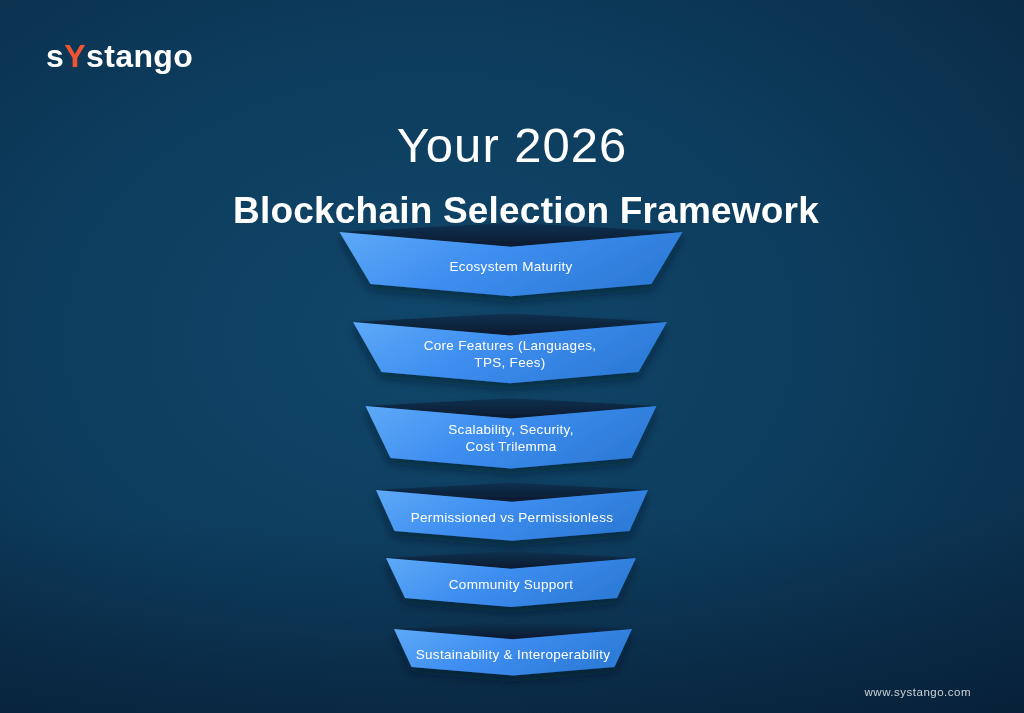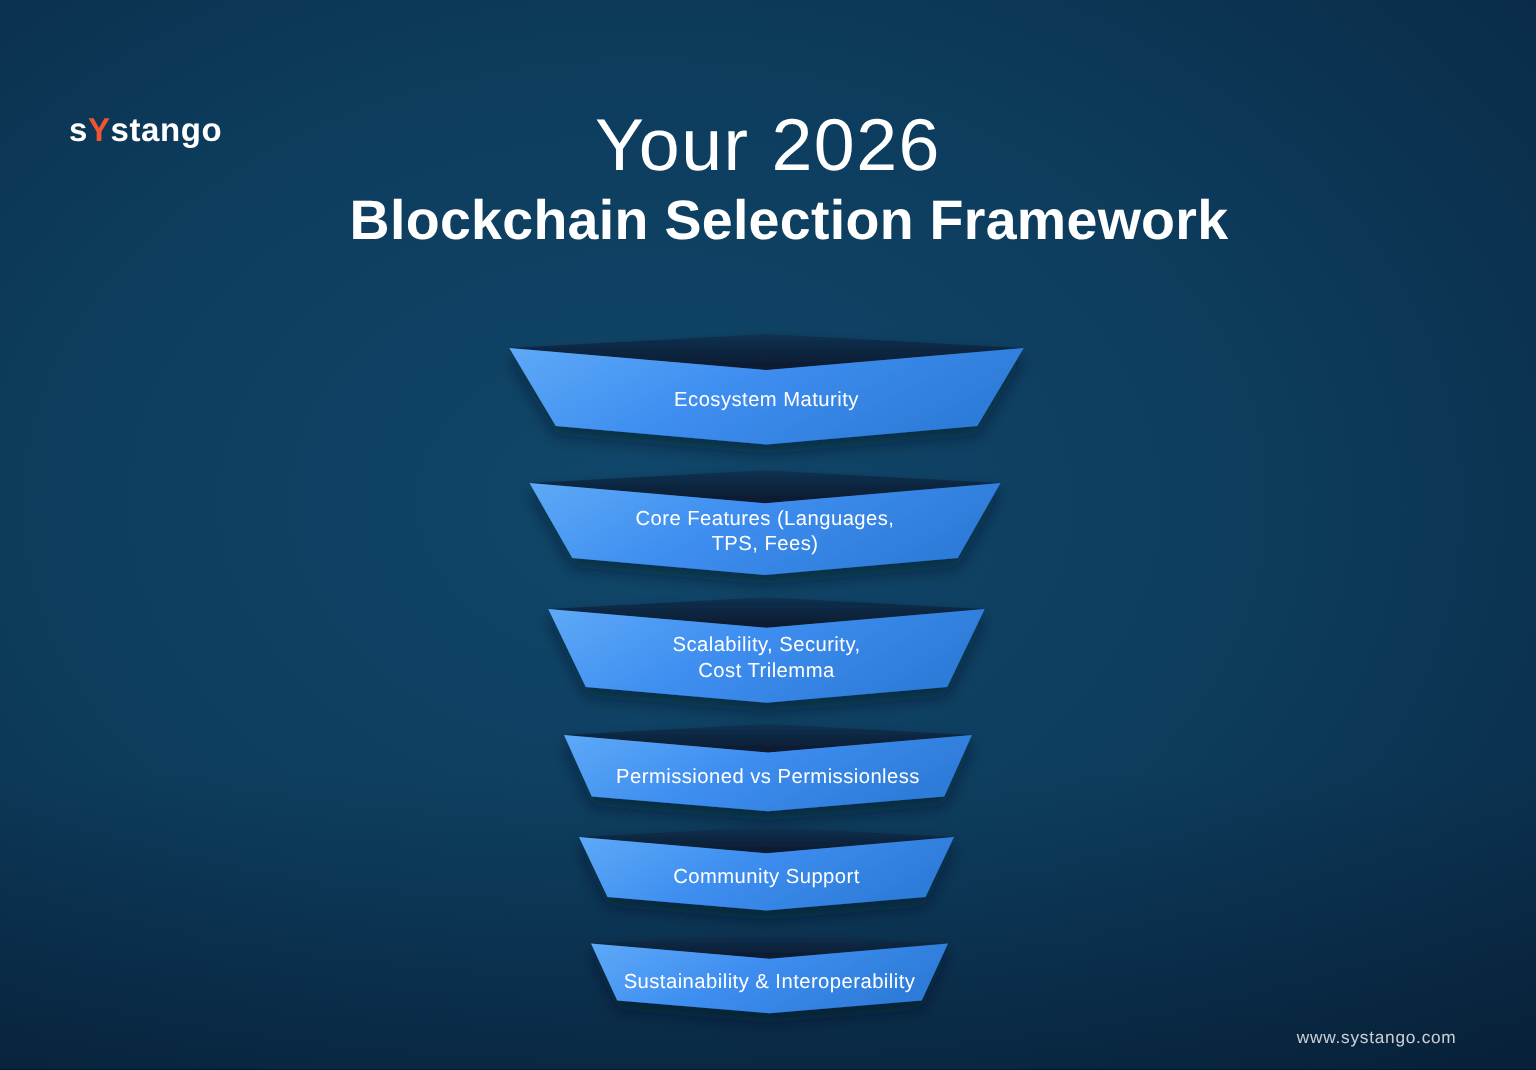--- a/index.html
+++ b/index.html
@@ -11,29 +11,29 @@
     background:
       radial-gradient(ellipse 1150px 820px at 42% 47%,
         #10476a 0%, #0d3c5d 36%, #0a2c48 66%, #082038 88%, #071a30 100%);
   }
   .canvas::after{ 
     content:"";position:absolute;inset:0;pointer-events:none;
     background:linear-gradient(to bottom, rgba(0,0,0,0) 72%, rgba(3,8,24,0.30) 100%);
   }
   .logo{
     position:absolute;left:46px;top:38px;z-index:3;
-    font-size:22px;font-weight:700;color:#ffffff;letter-spacing:0.4px;margin-top:36px;
+    font-size:32px;font-weight:700;color:#ffffff;letter-spacing:0.4px;
   }
   .logo .accent{color:var(--accent,#EF5532);}
   .title{
     position:absolute;top:72px;left:0;right:0;z-index:3;
     text-align:center;color:#ffffff;
   }
-  .title-line1{font-size:49px;font-weight:400;line-height:1.05;letter-spacing:1px;}
-  .title-line2{font-size:37px;font-weight:700;line-height:1.15;margin-top:3px;letter-spacing:0.2px;padding-left:28px;}
+  .title-line1{font-size:49px;font-weight:400;line-height:1.05;letter-spacing:1px;margin-top:48px;}
+  .title-line2{font-size:37px;font-weight:700;line-height:1.15;margin-top:19px;letter-spacing:0.2px;padding-left:28px;}
   #funnel-svg{position:absolute;inset:0;z-index:2;}
   #funnel-svg text{
     font-family:"Liberation Sans", sans-serif;
     font-size:13.5px;font-weight:500;fill:#ffffff;
     text-anchor:middle;dominant-baseline:central;letter-spacing:0.3px;
   }
   .footer{
     position:absolute;right:53px;bottom:15px;z-index:3;
     font-size:11.5px;color:rgba(255,255,255,0.78);letter-spacing:0.5px;
   }

